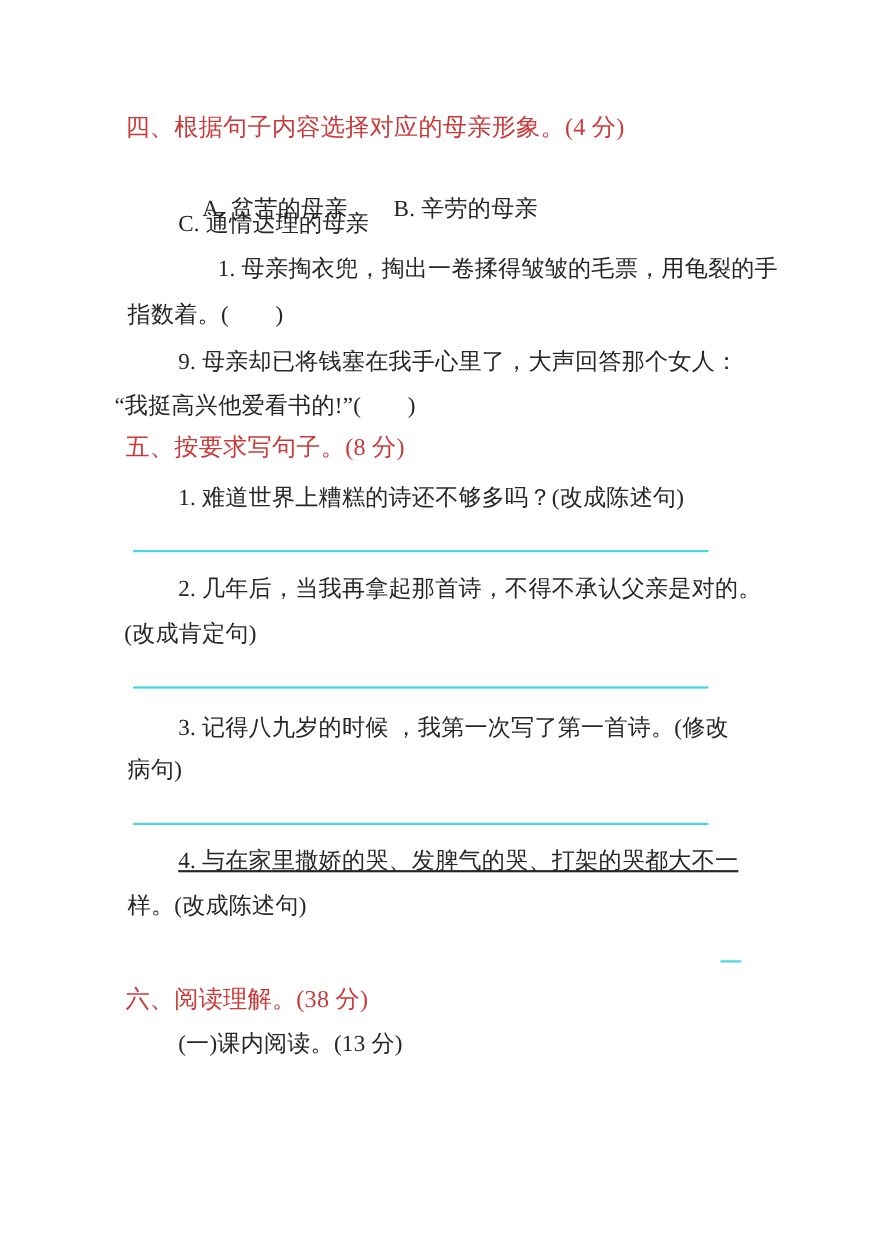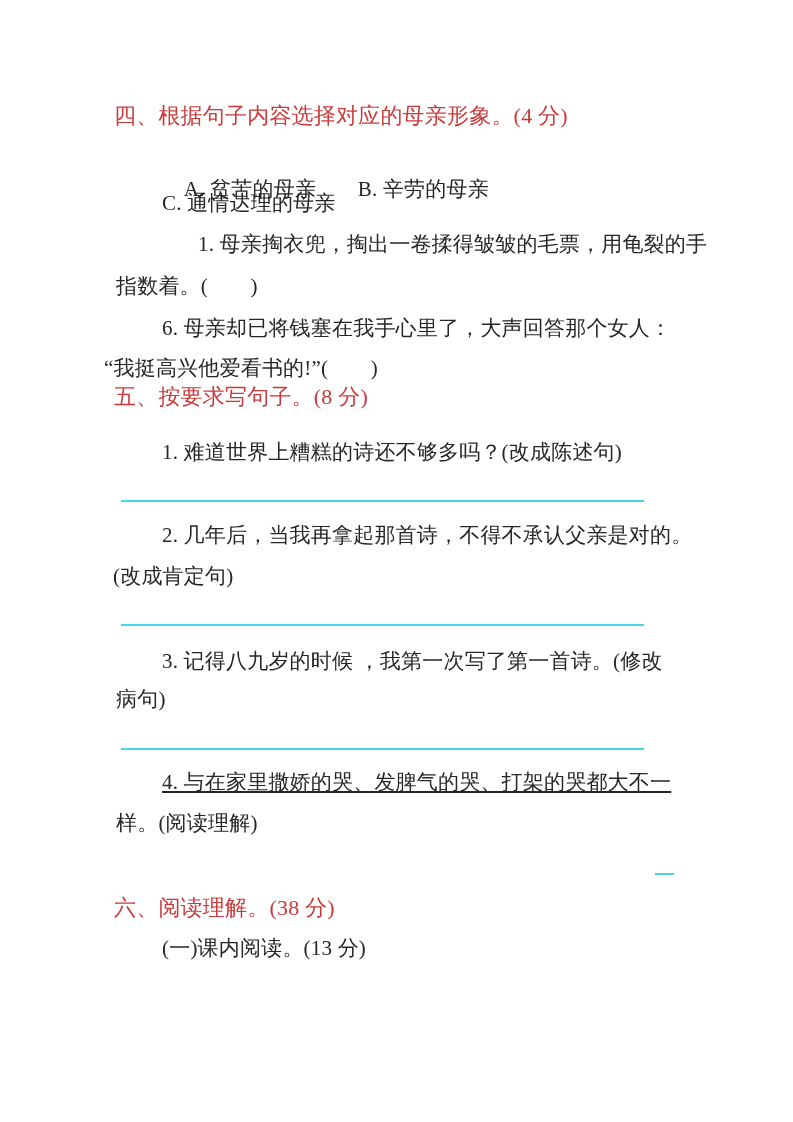--- a/index.html
+++ b/index.html
@@ -36,21 +36,21 @@
     background:var(--underline-color);
   }
   
   #h4      {left:114px;top:103px;}
   #optab   {left:162px;top:150px;}
   #optc    {left:162px;top:190px;}
   #s4i1l1  {left:162px;top:231px;margin-left:36px;}
   #s4i1l2  {left:116px;top:273px;}
   #s4i2l1  {left:162px;top:315px;}
   #s4i2l2  {left:104px;top:355px;}
-  #h5      {left:114px;top:384px;text-align:center;}
+  #h5      {left:114px;top:394px;text-align:center;}
   #s5i1    {left:162px;top:439px;}
   #ul1     {left:121px;top:500px;width:523px;}
   #s5i2l1  {left:162px;top:522px;text-align:center;}
   #s5i2l2  {left:113px;top:563px;}
   #ul2     {left:121px;top:624px;width:523px;}
   #s5i3l1  {left:162px;top:648px;}
   #s5i3l2  {left:116px;top:686px;text-align:right;}
   #ul3     {left:121px;top:748px;width:523px;}
   #s5i4l1  {left:162px;top:769px;text-decoration:underline;}
   #s5i4l2  {left:116px;top:810px;}
@@ -67,36 +67,36 @@
 
   <div class="line" id="optc">C. 通情达理的母亲</div>
 
   <div class="line" id="optab">
     <span class="opt-a">A. 贫苦的母亲</span><span>B. 辛劳的母亲</span>
   </div>
 
   <div class="line" id="s4i1l1">1. 母亲掏衣兜，掏出一卷揉得皱皱的毛票，用龟裂的手</div>
   <div class="line" id="s4i1l2">指数着。(　　)</div>
 
-  <div class="line" id="s4i2l1">6. 母亲却已将钱塞在我手心里了，大声回答那个女人：</div>
+  <div class="line" id="s4i2l1">9. 母亲却已将钱塞在我手心里了，大声回答那个女人：</div>
   <div class="line" id="s4i2l2">“我挺高兴他爱看书的!”(　　)</div>
 
   <div class="line heading" id="h5">五、按要求写句子。(8 分)</div>
 
   <div class="line" id="s5i1">1. 难道世界上糟糕的诗还不够多吗？(改成陈述句)</div>
   <div class="rule" id="ul1"></div>
 
   <div class="line" id="s5i2l1">2. 几年后，当我再拿起那首诗，不得不承认父亲是对的。</div>
   <div class="line" id="s5i2l2">(改成肯定句)</div>
   <div class="rule" id="ul2"></div>
 
   <div class="line" id="s5i3l1">3. 记得八九岁的时候 ，我第一次写了第一首诗。(修改</div>
   <div class="line" id="s5i3l2">病句)</div>
   <div class="rule" id="ul3"></div>
 
   <div class="line" id="s5i4l1">4. 与在家里撒娇的哭、发脾气的哭、打架的哭都大不一</div>
-  <div class="line" id="s5i4l2">样。(阅读理解)</div>
+  <div class="line" id="s5i4l2">样。(改成陈述句)</div>
   <div class="rule" id="seg"></div>
 
   <div class="line heading" id="h6">六、阅读理解。(38 分)</div>
   <div class="line" id="s6sub">(一)课内阅读。(13 分)</div>
 
 </div>
 
 </body></html>

